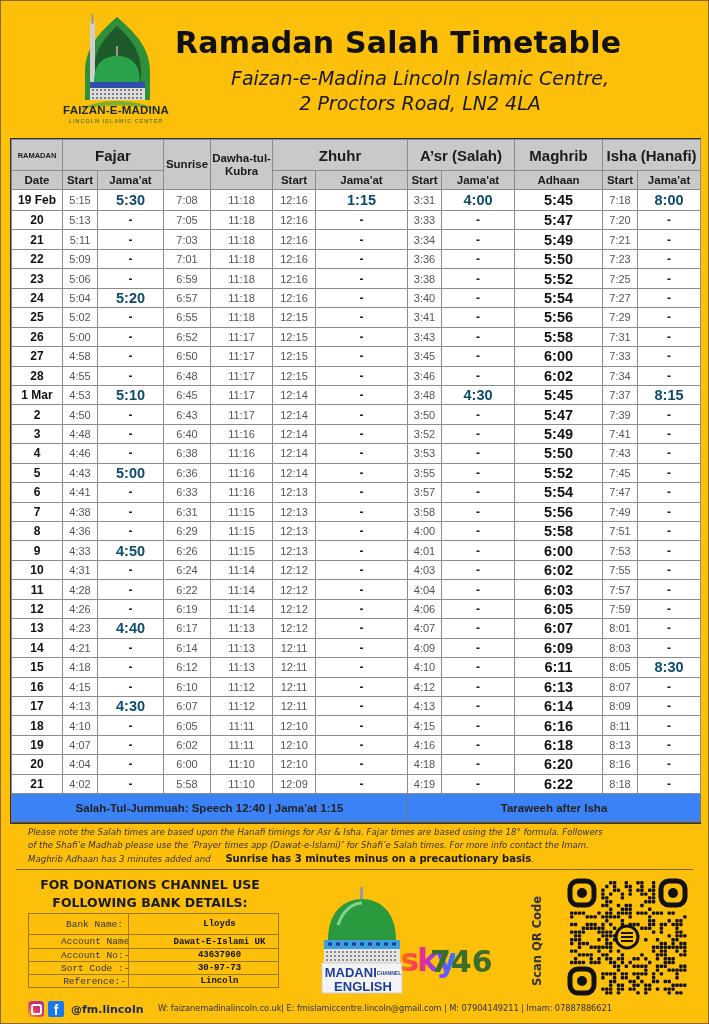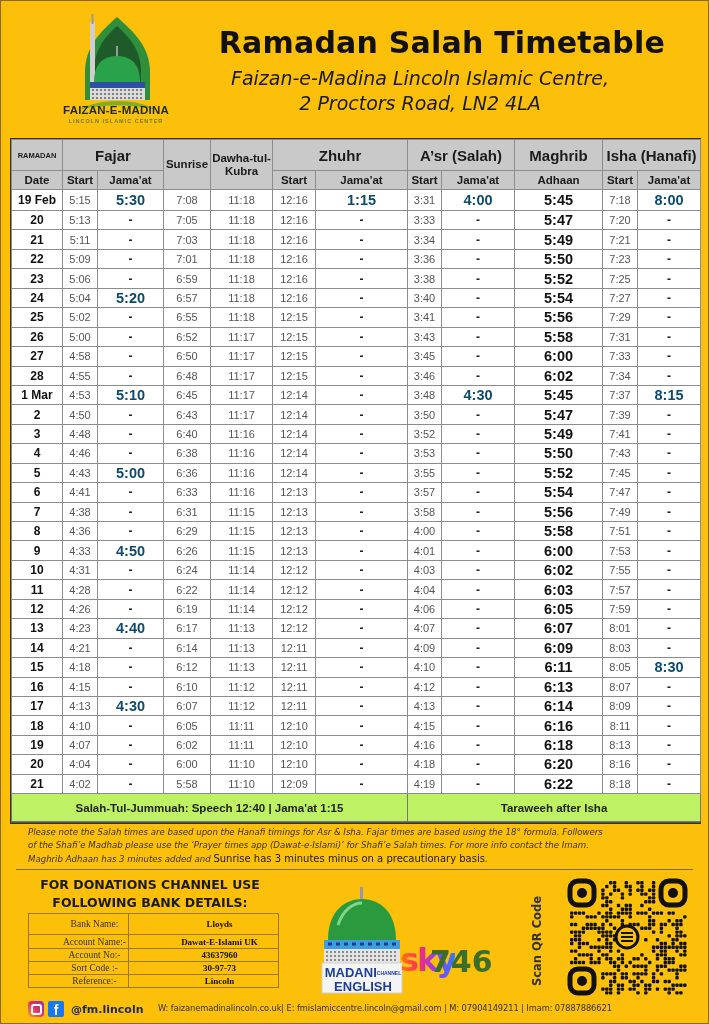--- a/index.html
+++ b/index.html
@@ -2,46 +2,46 @@
 <html><head>
 <meta charset="utf-8">
 <style>
   html,body{margin:0;padding:0;}
   body{width:709px;height:1024px;background:#fcbf0a;font-family:"DejaVu Sans",sans-serif;position:relative;overflow:hidden;color:#111;}
   .frame{position:absolute;left:0;top:0;width:707px;height:1022px;border:1px solid #8a6a10;}
   
   .logo{position:absolute;left:70px;top:12px;width:95px;height:118px;}
   .logo-text{position:absolute;left:60px;top:104px;width:112px;text-align:center;font-family:"Liberation Sans",sans-serif;font-weight:bold;font-size:11.5px;color:#1b2a20;letter-spacing:0.2px;}
   .logo-sub{position:absolute;left:60px;top:118px;width:112px;text-align:center;font-family:"Liberation Sans",sans-serif;font-weight:bold;font-size:5.5px;color:#6d7c2a;letter-spacing:1px;}
-  .title{position:absolute;left:175px;top:25px;width:490px;text-align:right;font-family:"DejaVu Sans",sans-serif;font-weight:bold;font-size:30px;color:#111;letter-spacing:0.2px;}
+  .title{position:absolute;left:175px;top:25px;width:490px;text-align:left;font-family:"DejaVu Sans",sans-serif;font-weight:bold;font-size:30px;color:#111;letter-spacing:0.2px;}
   .subtitle{position:absolute;left:175px;top:66px;width:490px;text-align:center;font-family:"DejaVu Sans",sans-serif;font-style:italic;font-size:19px;color:#1a1a1a;line-height:25px;}
   
   .tbl-wrap{position:absolute;left:10px;top:138px;width:689px;height:684px;background:#555;border:1px solid #333;}
   table{border-collapse:collapse;position:absolute;left:0;top:0;width:689px;table-layout:fixed;}
   td,th{border:1px solid #8c8c8c;padding:0;text-align:center;vertical-align:middle;overflow:hidden;white-space:nowrap;}
   thead th{background:#c9c9c9;color:#1b1b1b;font-family:"Liberation Sans",sans-serif;font-weight:bold;}
   th.big{font-size:15px;height:30px;}
   th.small{font-size:7.5px;}
   th.mid{font-size:11.5px;line-height:13px;}
   th.sub{font-size:11.5px;height:18px;margin-top:12px;}
   tbody td{background:#fff;height:18.45px;font-size:11px;color:#555;font-family:"Liberation Sans",sans-serif;}
   td.date{font-weight:bold;color:#111;font-size:12px;}
   td.jam{font-weight:bold;color:#0c4a6e;font-size:14.5px;}
   td.mag{font-weight:bold;color:#111;font-size:14.5px;}
   td.dash{font-weight:bold;color:#222;font-size:12px;}
   tbody tr:first-child td{height:20px;}
-  tfoot td{background:#bef264;height:27px;font-family:"Liberation Sans",sans-serif;font-weight:bold;font-size:11.5px;color:#222;border-color:#777;}
+  tfoot td{background:#3b82f6;height:27px;font-family:"Liberation Sans",sans-serif;font-weight:bold;font-size:11.5px;color:#222;border-color:#777;}
   
   .notes{position:absolute;left:28px;top:826px;width:677px;text-align:left;font-family:"DejaVu Sans",sans-serif;font-style:italic;font-size:8.6px;line-height:13px;color:#3a3320;}
-  .notes b{font-style:normal;font-weight:normal;font-size:10px;color:#1a1a1a;}
+  .notes b{font-style:normal;font-weight:bold;font-size:10px;color:#1a1a1a;margin-left:12px;}
   .divider{position:absolute;left:16px;top:869px;width:677px;height:1px;background:#7a6a20;}
   
   .don-title{position:absolute;left:30px;top:876px;width:240px;text-align:center;font-family:"DejaVu Sans",sans-serif;font-weight:bold;font-size:12.5px;line-height:18px;color:#1a1a1a;}
   .bank{position:absolute;left:28px;top:913px;width:250px;border-collapse:collapse;}
-  .bank td{border:1px solid #9a7a10;height:12px;font-size:9.5px;background:transparent;color:#333;font-family:Liberation Serif, serif;padding-left:32px;}
+  .bank td{border:1px solid #9a7a10;height:12px;font-size:9.5px;background:transparent;color:#333;font-family:Liberation Mono, monospace;padding-left:32px;}
   .bank td.v{font-weight:bold;color:#111;font-size:9px;}
   .bank tr:first-child td{height:20px;}
   .bank tr:nth-child(2) td{height:13px;}
   .social{position:absolute;left:28px;top:999px;height:20px;display:flex;align-items:center;gap:4px;}
   .ig{width:16px;height:16px;border-radius:4px;background:linear-gradient(45deg,#f5a623,#e1306c,#833ab4);display:flex;align-items:center;justify-content:center;}
   .ig i{display:block;width:7px;height:7px;border:2px solid #fff;border-radius:3px;}
   .fb{width:16px;height:16px;border-radius:2px;background:#1877f2;color:#fff;font-family:"Liberation Sans",sans-serif;font-weight:bold;font-size:14px;line-height:18px;text-align:center;}
   .handle{font-family:"DejaVu Sans",sans-serif;font-weight:bold;font-size:11px;color:#1b2a4a;margin-left:3px;}
   .contact{position:absolute;left:158px;top:1003px;font-family:"DejaVu Sans",sans-serif;font-size:8.3px;color:#333;letter-spacing:-0.1px;}
   .madani{position:absolute;left:318px;top:885px;width:90px;height:110px;}

